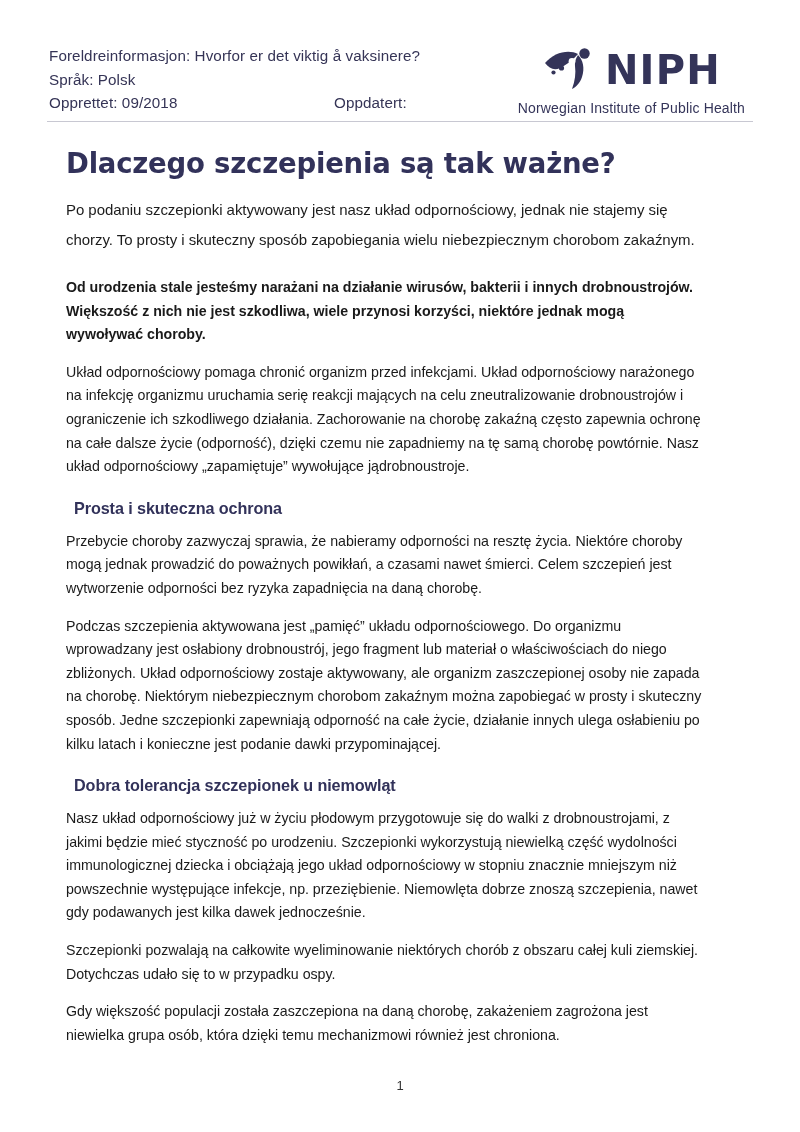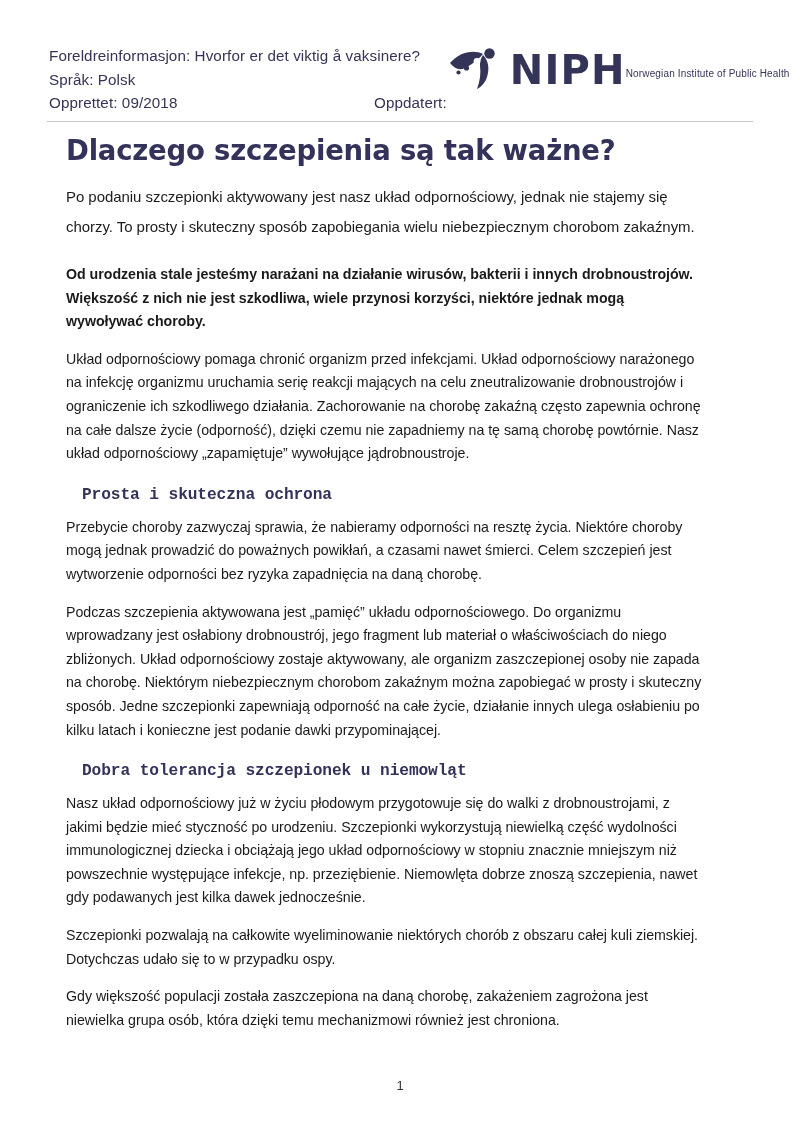--- a/index.html
+++ b/index.html
@@ -38,45 +38,46 @@
     line-height: 23.5px;
     color: #353456;
     letter-spacing: 0.1px;
     white-space: nowrap;
   }
   .meta-line { display: block; }
   .meta-row3 {
     display: flex;
   }
   .meta-created { display: inline-block; width: 285px; }
-  .meta-updated { display: inline-block; margin-left: 40px; }
+  .meta-updated { display: inline-block; }
 
   
   .logo-block {
     display: flex;
+    flex-direction: column;
     align-items: center;
     margin-top: 2px;
-    margin-right: 3px;
+    margin-right: 11px;
   }
   .logo-top {
     display: flex;
     align-items: center;
     gap: 7px;
   }
   .logo-mark { display: block; }
   .logo-word {
     font-family: "DejaVu Sans", sans-serif;
     font-size: 40px;
     font-weight: 700;
     letter-spacing: 1.2px;
     color: #343459;
     line-height: 1;
   }
   .logo-tagline {
-    font-size: 10px;
+    font-size: 14px;
     color: #343459;
     letter-spacing: 0.15px;
     margin-top: 6px;
     white-space: nowrap;
   }
 
   .divider {
     position: absolute;
     left: 47px;
     top: 121px;
@@ -94,21 +95,21 @@
     padding: 0 96px 0 66px;
     box-sizing: border-box;
   }
 
   h1.doc-title {
     font-family: "DejaVu Sans", sans-serif;
     font-size: 27.5px;
     font-weight: 700;
     color: #32325a;
     letter-spacing: -0.2px;
-    margin: 12px 0 0 0;
+    margin: 25px 0 0 0;
     line-height: 1.2;
   }
 
   p.lead {
     font-size: 15px;
     line-height: 29.5px;
     color: #1c1c1c;
     margin: 15px 0 0 0;
     letter-spacing: -0.05px;
   }
@@ -116,25 +117,25 @@
   p.body-text {
     font-size: 14.2px;
     line-height: 23.6px;
     color: #1a1a1a;
     margin: 0 0 14px 0;
     letter-spacing: -0.02px;
   }
   p.body-text.first-body { margin-top: 22px; font-weight: bold; }
 
   h2.section-head {
-    font-family: Liberation Mono, monospace;
+    font-family: Liberation Sans, sans-serif;
     font-size: 16.2px;
     font-weight: 700;
     color: #32325a;
-    margin: 20px 0 12px 16px;
+    margin: 20px 0 12px 8px;
     letter-spacing: -0.1px;
   }
 
   .page-number {
     position: absolute;
     left: 0;
     top: 1078px;
     width: 800px;
     text-align: center;
     font-size: 13px;

